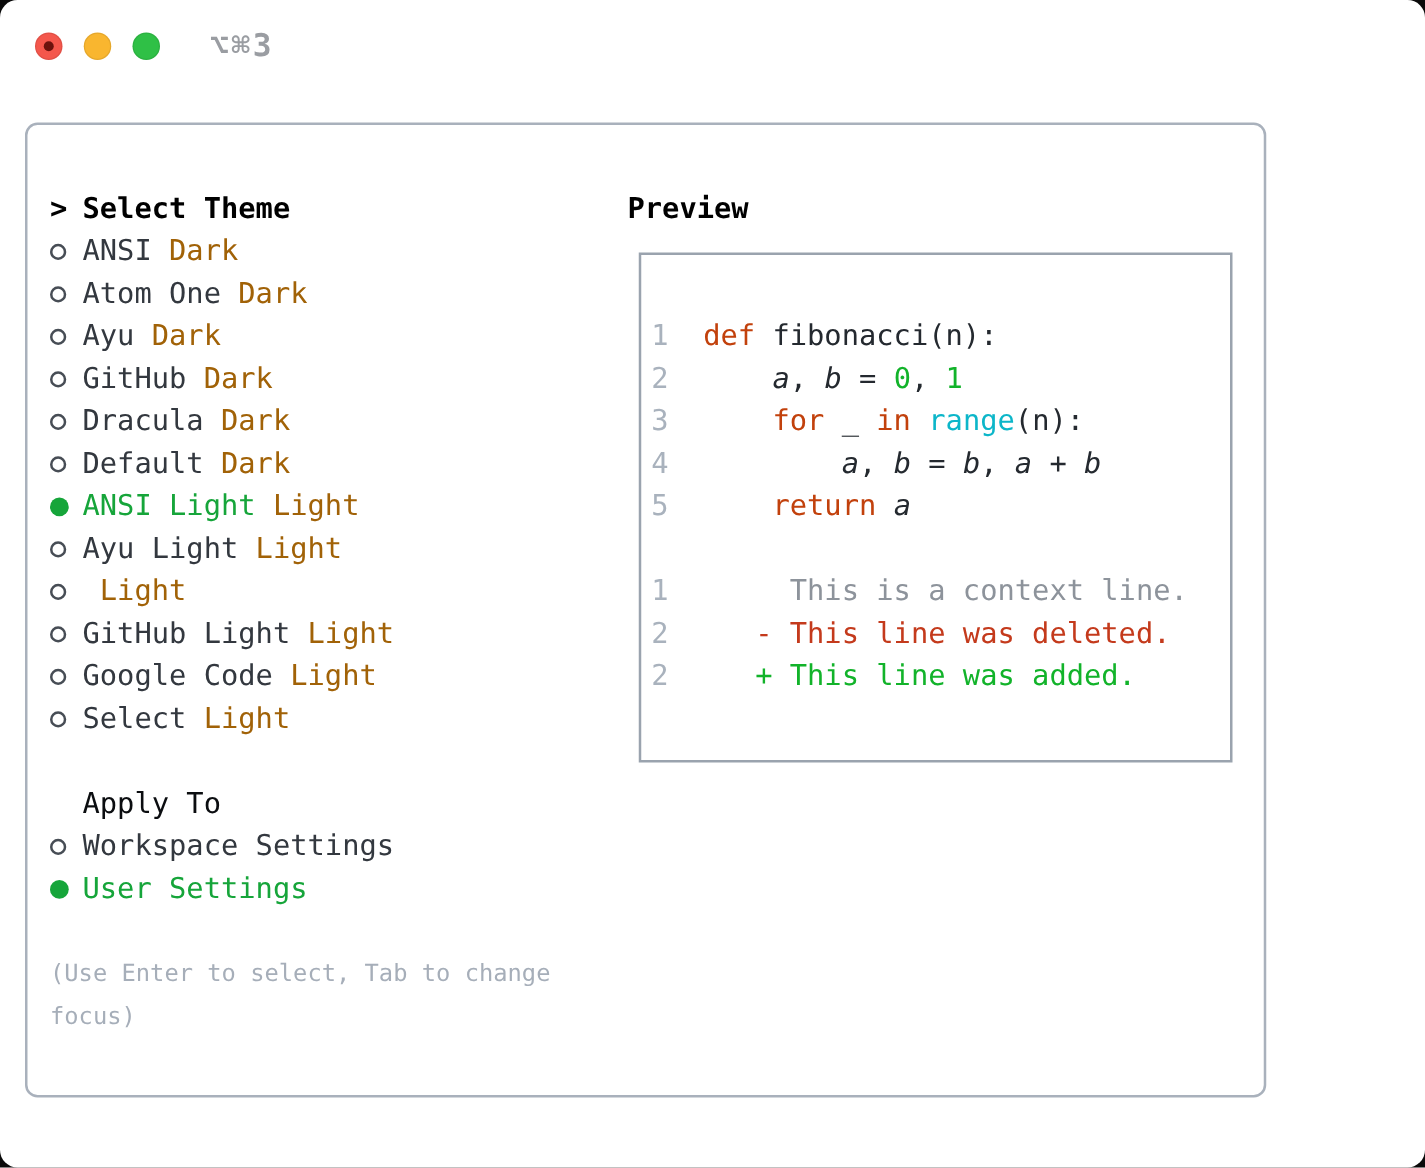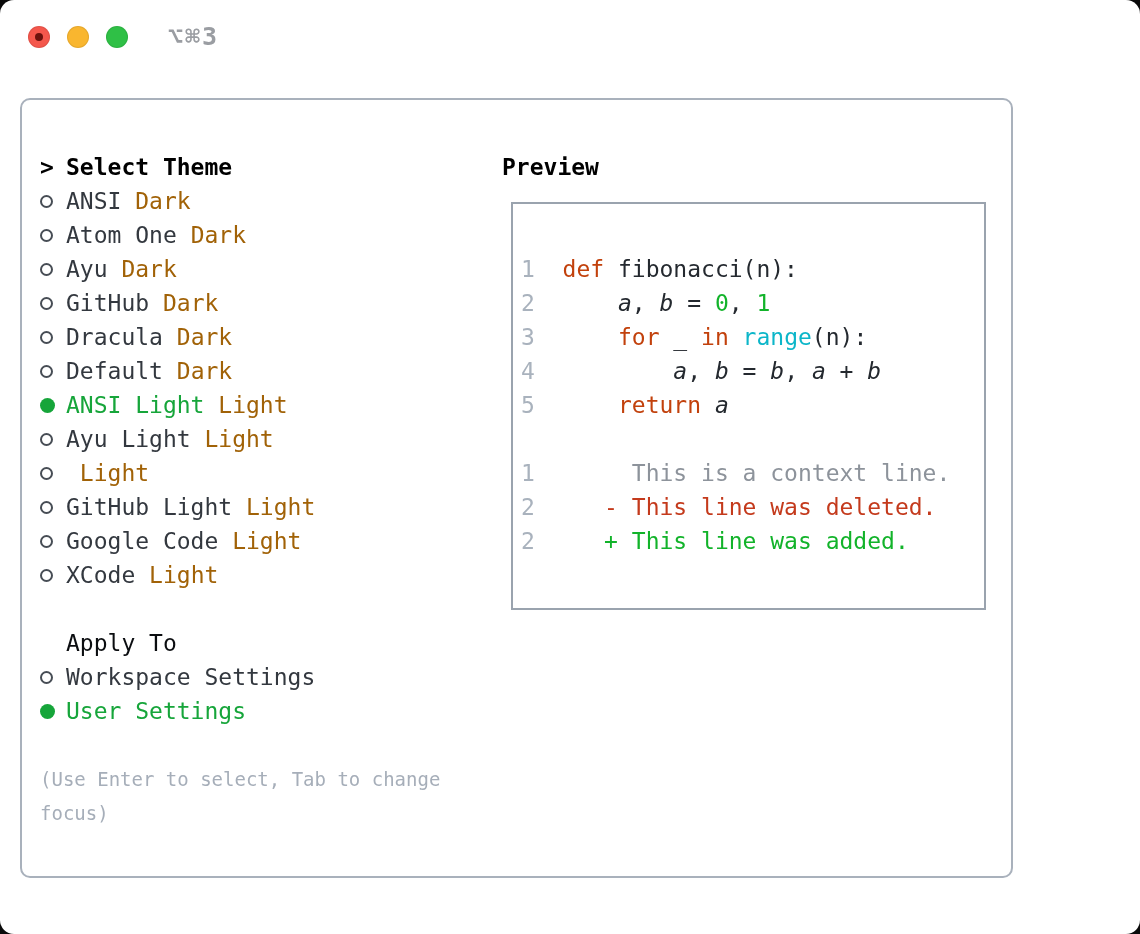--- a/index.html
+++ b/index.html
@@ -123,21 +123,21 @@
           <div class="row"><span class="bullet"><span class="ring"></span></span><span class="t-name">Atom One</span><span class="t-variant"> Dark</span></div>
           <div class="row"><span class="bullet"><span class="ring"></span></span><span class="t-name">Ayu</span><span class="t-variant"> Dark</span></div>
           <div class="row"><span class="bullet"><span class="ring"></span></span><span class="t-name">GitHub</span><span class="t-variant"> Dark</span></div>
           <div class="row"><span class="bullet"><span class="ring"></span></span><span class="t-name">Dracula</span><span class="t-variant"> Dark</span></div>
           <div class="row"><span class="bullet"><span class="ring"></span></span><span class="t-name">Default</span><span class="t-variant"> Dark</span></div>
           <div class="row"><span class="bullet"><span class="dot-sel"></span></span><span class="t-selected">ANSI Light</span><span class="t-variant"> Light</span></div>
           <div class="row"><span class="bullet"><span class="ring"></span></span><span class="t-name">Ayu Light</span><span class="t-variant"> Light</span></div>
           <div class="row"><span class="bullet"><span class="ring"></span></span><span class="t-variant"> Light</span></div>
           <div class="row"><span class="bullet"><span class="ring"></span></span><span class="t-name">GitHub Light</span><span class="t-variant"> Light</span></div>
           <div class="row"><span class="bullet"><span class="ring"></span></span><span class="t-name">Google Code</span><span class="t-variant"> Light</span></div>
-          <div class="row"><span class="bullet"><span class="ring"></span></span><span class="t-name">XCode</span><span class="t-variant"> Light</span></div>
+          <div class="row"><span class="bullet"><span class="ring"></span></span><span class="t-name">Select</span><span class="t-variant"> Light</span></div>
         </div>
 
       <div class="row"></div>
 
       <div class="row">
         <span class="bullet"></span>
         <span class="subtitle">Apply To</span>
       </div>
 
       <div id="apply-list">

